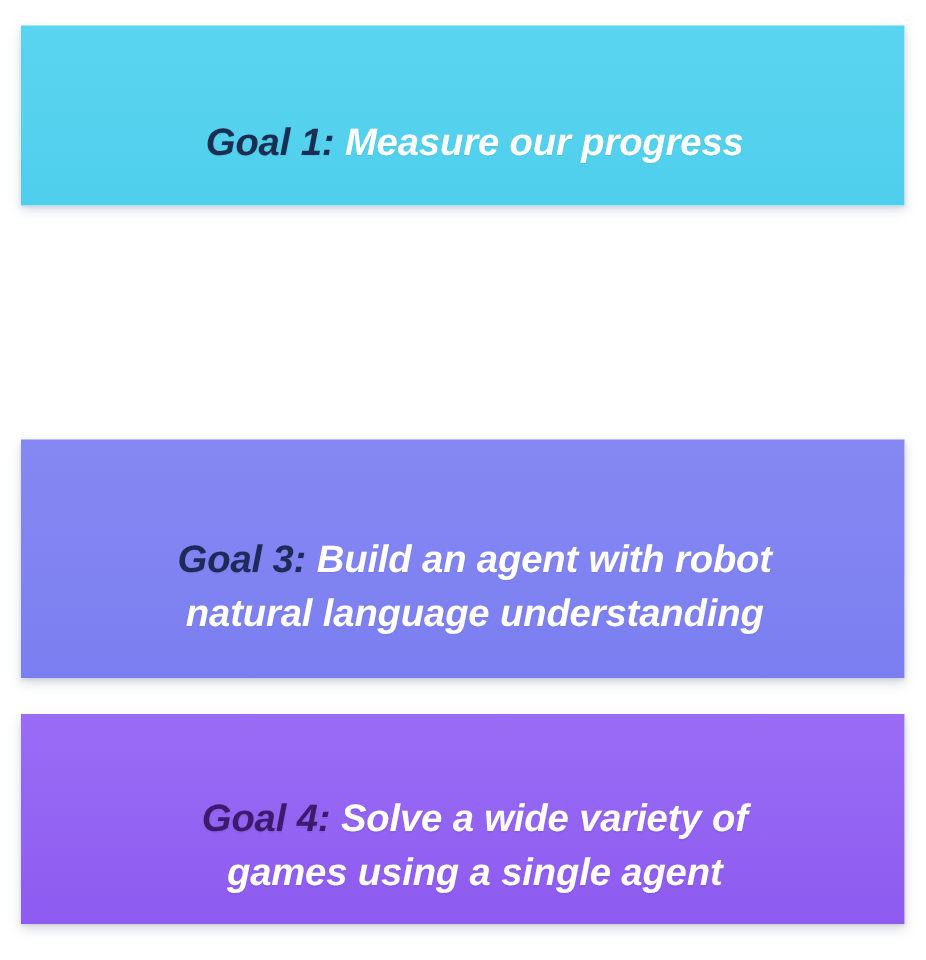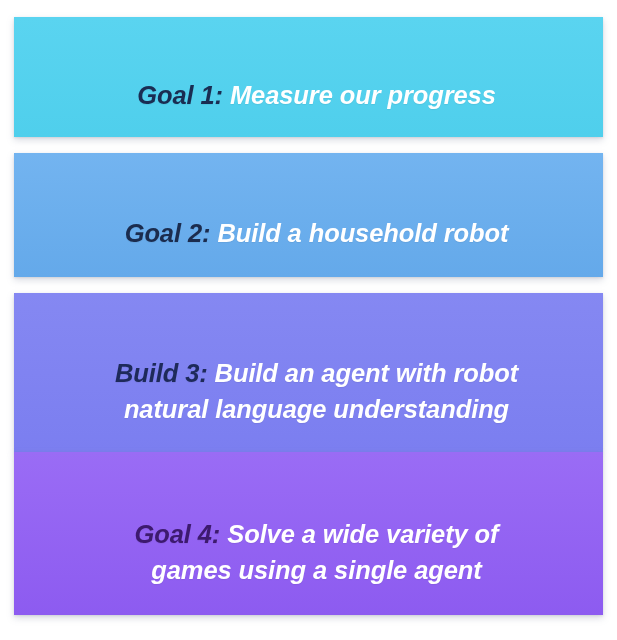--- a/index.html
+++ b/index.html
@@ -55,42 +55,37 @@
   }
 
   .goal-body {
     color: #ffffff;
   }
 
   
   #goal-banner-1 { top: 17px;  height: 120px; }
   #goal-banner-2 { top: 153px; height: 124px; }
   #goal-banner-3 { top: 293px; height: 159px; }
-  #goal-banner-4 { top: 452px; height: 163px; }
+  #goal-banner-4 { top: 476px; height: 140px; }
 </style>
 </head>
 <body style="background: rgb(255, 255, 255);">
 
 <div id="goals-stack">
 
   <div class="goal-banner" id="goal-banner-1" style="background: linear-gradient(rgb(90, 212, 240) 0%, rgb(79, 207, 236) 100%);">
     <div class="goal-text">
       <span class="goal-prefix" style="color: rgb(26, 45, 82);">Goal 1:</span><span class="goal-body" style="color: rgb(255, 255, 255);"> Measure our progress</span>
     </div>
   </div>
 
-  <div class="goal-banner" id="goal-banner-2" style="background: linear-gradient(rgb(115, 180, 240) 0%, rgb(100, 169, 234) 100%);">
-    <div class="goal-text">
-      <span class="goal-prefix" style="color: rgb(27, 44, 78);">Goal 2:</span><span class="goal-body" style="color: rgb(255, 255, 255);"> Build a household robot</span>
-    </div>
-  </div>
 
   <div class="goal-banner" id="goal-banner-3" style="background: linear-gradient(rgb(133, 136, 242) 0%, rgb(123, 126, 240) 100%);">
     <div class="goal-text">
-      <span class="goal-prefix" style="color: rgb(30, 42, 90);">Build 3:</span><span class="goal-body" style="color: rgb(255, 255, 255);"> Build an agent with robot
+      <span class="goal-prefix" style="color: rgb(30, 42, 90);">Goal 3:</span><span class="goal-body" style="color: rgb(255, 255, 255);"> Build an agent with robot
 natural language understanding</span>
     </div>
   </div>
 
   <div class="goal-banner" id="goal-banner-4" style="background: linear-gradient(rgb(154, 108, 245) 0%, rgb(141, 91, 240) 100%);">
     <div class="goal-text">
       <span class="goal-prefix" style="color: rgb(61, 26, 110);">Goal 4:</span><span class="goal-body" style="color: rgb(255, 255, 255);"> Solve a wide variety of
 games using a single agent</span>
     </div>
   </div>

